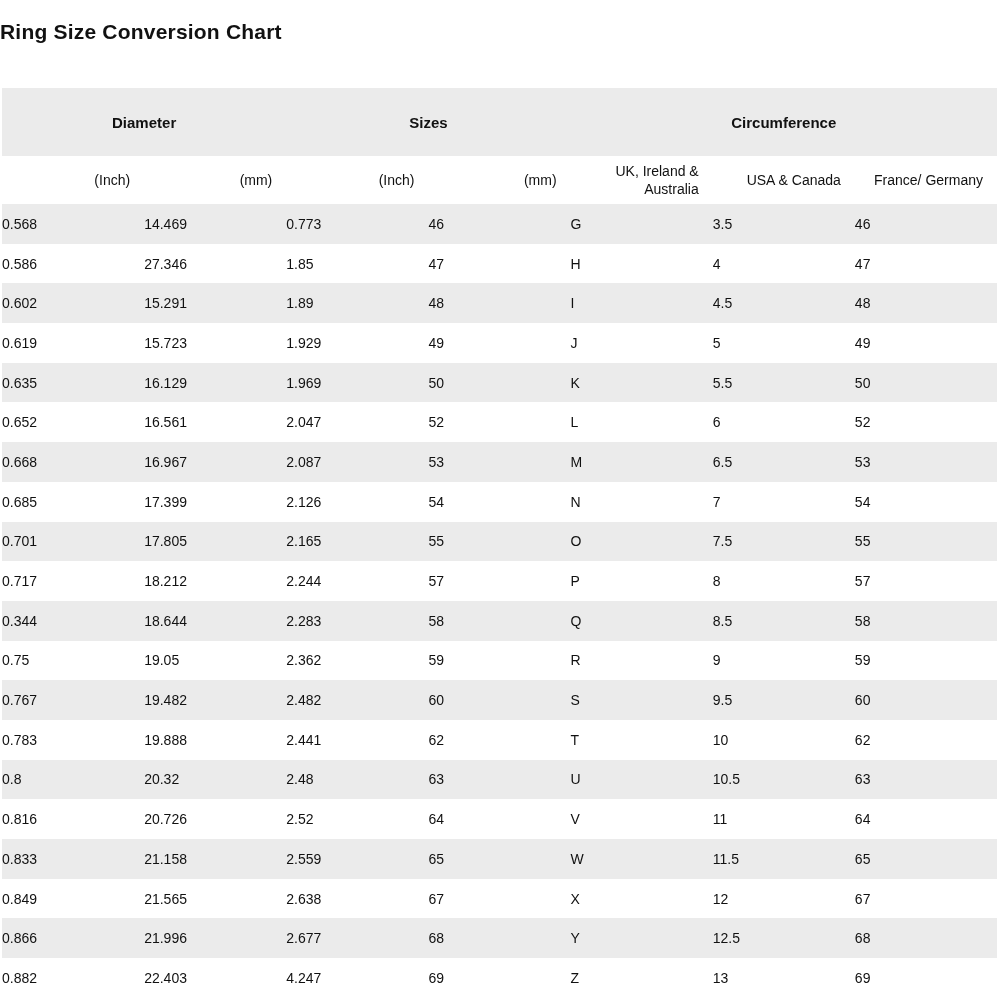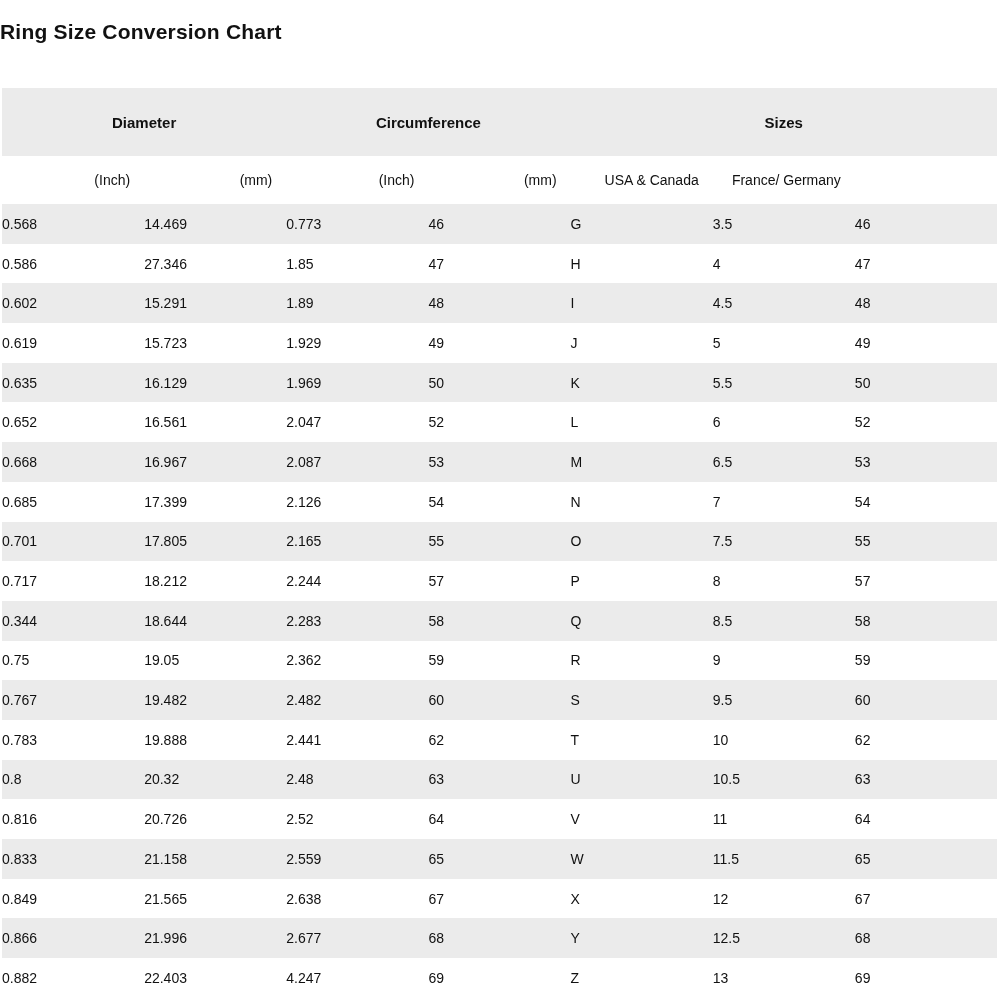--- a/index.html
+++ b/index.html
@@ -59,28 +59,29 @@
   #data-rows .data-row:nth-child(odd) { background: var(--row-alt); }
 </style>
 </head>
 <body>
 
 <h1 class="title">Ring Size Conversion Chart</h1>
 
 <div class="table">
   <div class="group-row">
     <div>Diameter</div>
+    <div>Sizes</div>
     <div>Circumference</div>
-    <div>Sizes</div>
   </div>
   <div class="sub-row" id="subheader-row">
       <div>(Inch)</div>
       <div>(mm)</div>
       <div>(Inch)</div>
       <div>(mm)</div>
+      <div>UK, Ireland &amp; Australia</div>
       <div>USA &amp; Canada</div>
       <div>France/ Germany</div>
     </div>
   <div id="data-rows">
       <div class="data-row">
         <div>0.568</div>
         <div>14.469</div>
         <div>0.773</div>
         <div>46</div>
         <div>G</div>

